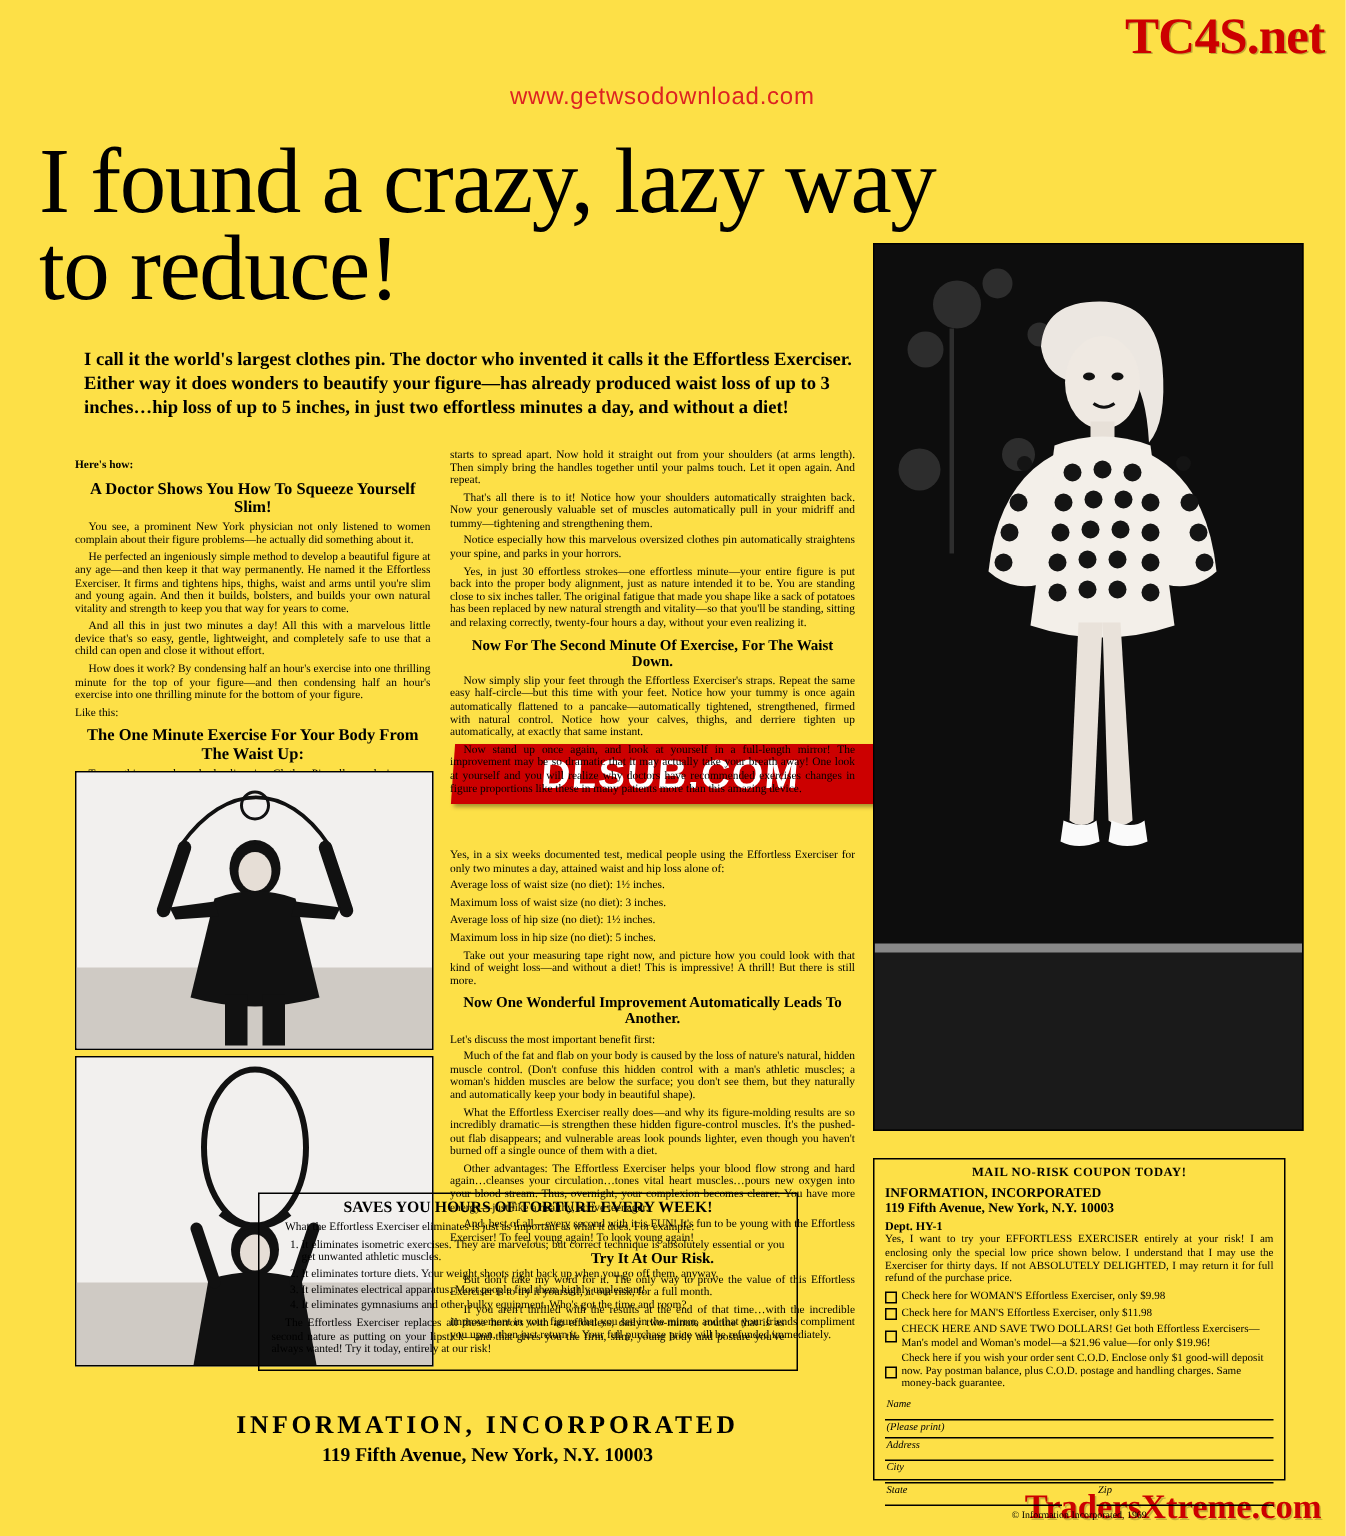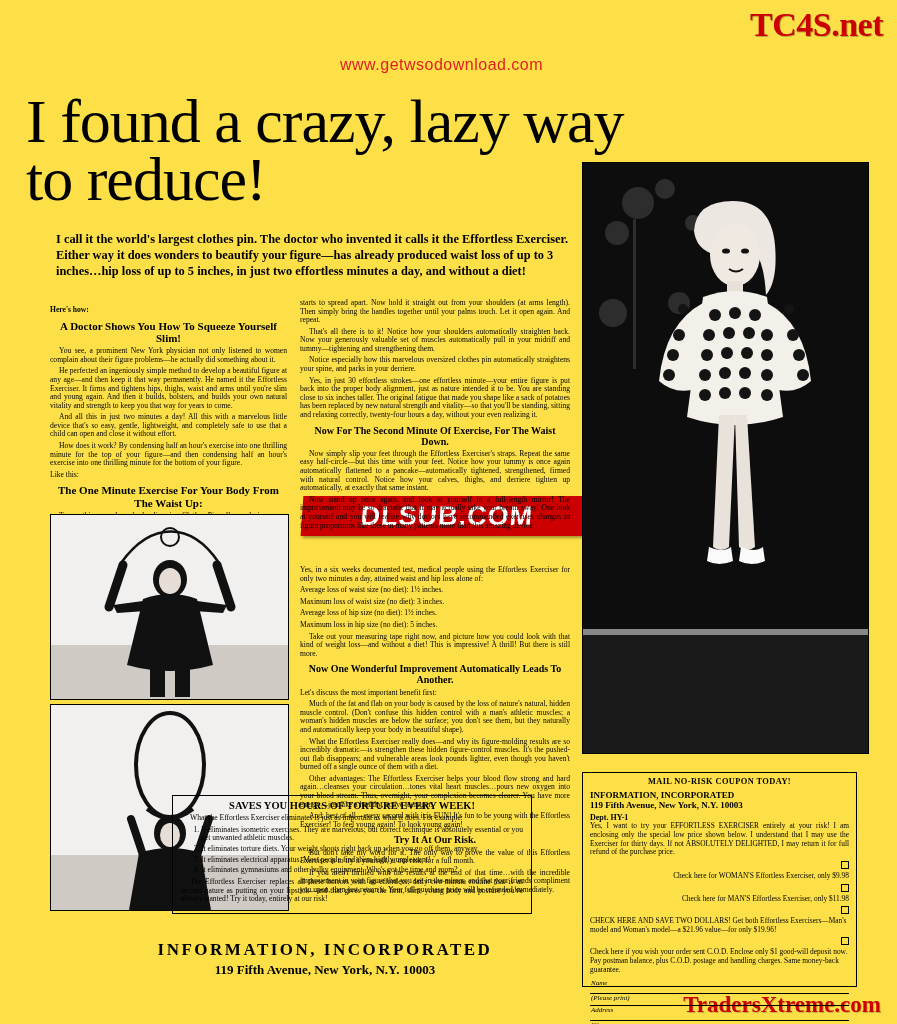--- a/index.html
+++ b/index.html
@@ -204,24 +204,23 @@
     font-size: 8.4px;
     letter-spacing: 0.4px;
     margin-bottom: 3px;
   }
   #coupon .c-org { font-weight: bold; font-size: 9px; }
   #coupon .c-addr { font-weight: bold; font-size: 9px; margin-bottom: 2px; }
   #coupon .c-dept { font-weight: bold; font-size: 8px; }
   #coupon .c-intro { text-align: justify; margin-bottom: 3px; }
   #coupon .c-opt {
     display: flex;
-    align-items: flex-end;
+    align-items: center;
     gap: 3px;
     margin-bottom: 2px;
-    flex-direction: column;
   }
   #coupon .c-box {
     width: 6px;
     height: 6px;
     border: 1px solid #000;
     flex: 0 0 auto;
     margin-top: 1px;
   }
   #coupon .c-opt span { display: block; }
   #coupon .c-fields { margin-top: 5px; }
@@ -267,21 +266,21 @@
     <p>And all this in just two minutes a day! All this with a marvelous little device that's so easy, gentle, lightweight, and completely safe to use that a child can open and close it without effort.</p>
     <p>How does it work? By condensing half an hour's exercise into one thrilling minute for the top of your figure—and then condensing half an hour's exercise into one thrilling minute for the bottom of your figure.</p>
     <p class="noindent">Like this:</p>
     <div class="colhead">The One Minute Exercise For Your Body From The Waist Up:</div>
     <p>To use this marvelous, body-slimming Clothes Pin, all you do is unsnap the handles. Automatically, by itself, the Effortless Exerciser</p>
   </div>
 
   <div class="col" id="col2">
     <p class="noindent">starts to spread apart. Now hold it straight out from your shoulders (at arms length). Then simply bring the handles together until your palms touch. Let it open again. And repeat.</p>
     <p>That's all there is to it! Notice how your shoulders automatically straighten back. Now your generously valuable set of muscles automatically pull in your midriff and tummy—tightening and strengthening them.</p>
-    <p>Notice especially how this marvelous oversized clothes pin automatically straightens your spine, and parks in your derriere.</p>
+    <p>Notice especially how this marvelous oversized clothes pin automatically straightens your spine, and parks in your horrors.</p>
     <p>Yes, in just 30 effortless strokes—one effortless minute—your entire figure is put back into the proper body alignment, just as nature intended it to be. You are standing close to six inches taller. The original fatigue that made you shape like a sack of potatoes has been replaced by new natural strength and vitality—so that you'll be standing, sitting and relaxing correctly, twenty-four hours a day, without your even realizing it.</p>
     <div class="colhead sm">Now For The Second Minute Of Exercise, For The Waist Down.</div>
     <p>Now simply slip your feet through the Effortless Exerciser's straps. Repeat the same easy half-circle—but this time with your feet. Notice how your tummy is once again automatically flattened to a pancake—automatically tightened, strengthened, firmed with natural control. Notice how your calves, thighs, and derriere tighten up automatically, at exactly that same instant.</p>
     <p>Now stand up once again, and look at yourself in a full-length mirror! The improvement may be so dramatic that it may actually take your breath away! One look at yourself and you will realize why doctors have recommended exercises changes in figure proportions like these in many patients more than this amazing device.</p>
     <p style="height:30px"></p>
     <p class="noindent">Yes, in a six weeks documented test, medical people using the Effortless Exerciser for only two minutes a day, attained waist and hip loss alone of:</p>
     <p class="noindent">Average loss of waist size (no diet): 1½ inches.</p>
     <p class="noindent">Maximum loss of waist size (no diet): 3 inches.</p>
     <p class="noindent">Average loss of hip size (no diet): 1½ inches.</p>
     <p class="noindent">Maximum loss in hip size (no diet): 5 inches.</p>

